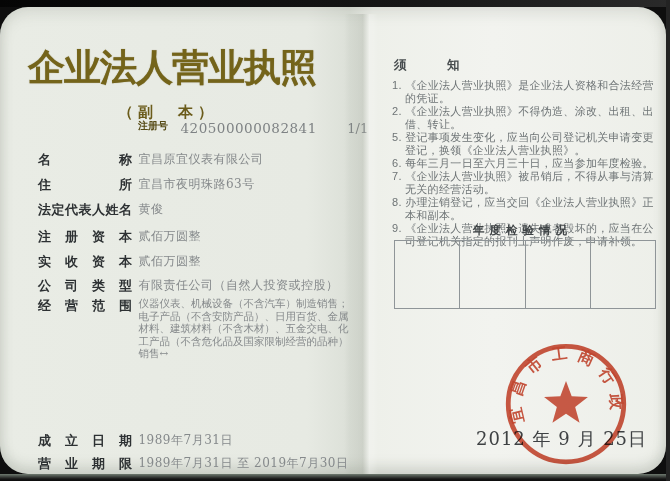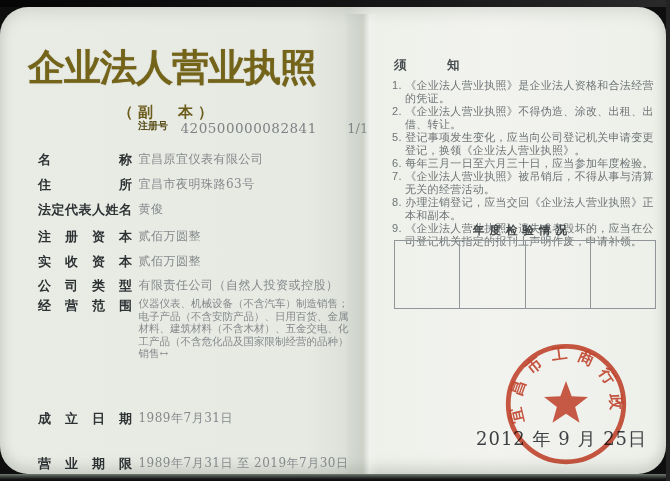--- a/index.html
+++ b/index.html
@@ -118,21 +118,21 @@
     </div>
     <div class="frow" style="top:290px">
       <span class="flabel">经营范围</span>
       <span class="fvalue multiline">仪器仪表、机械设备（不含汽车）制造销售；
 电子产品（不含安防产品）、日用百货、金属
 材料、建筑材料（不含木材）、五金交电、化
 工产品（不含危化品及国家限制经营的品种）
 销售↔</span>
     </div>
 
-    <div class="frow" style="top:403px">
+    <div class="frow" style="top:425px">
       <span class="flabel">成立日期</span>
       <span class="fvalue">1989年7月31日</span>
     </div>
     <div class="frow" style="top:448px">
       <span class="flabel">营业期限</span>
       <span class="fvalue">1989年7月31日 至 2019年7月30日</span>
     </div>
   </div>
 
   <div>

